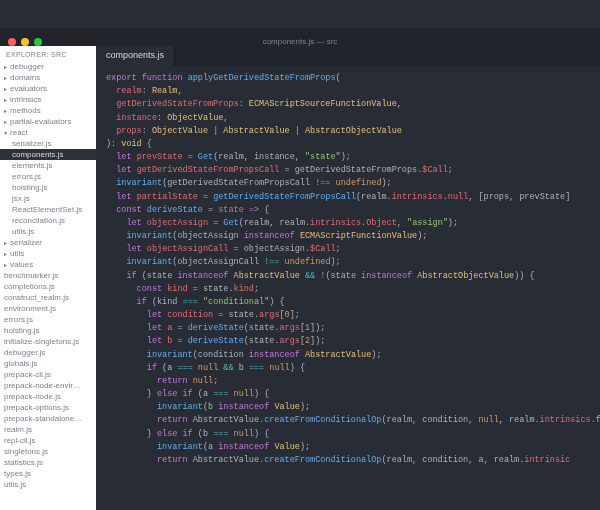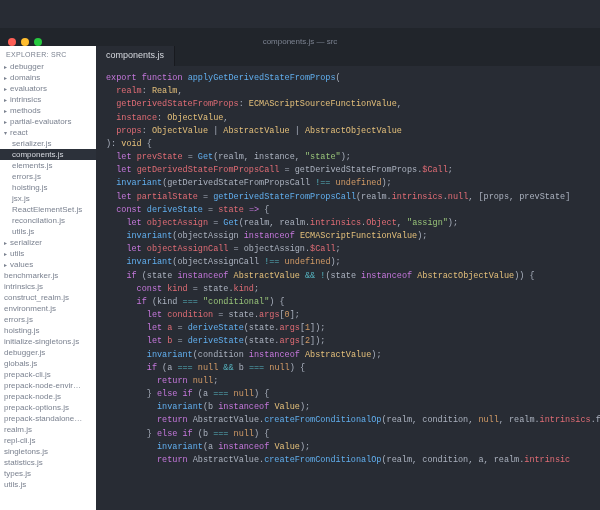--- a/index.html
+++ b/index.html
@@ -191,21 +191,21 @@
         <div class="tree-item folder">
           <span>utils</span>
         </div>
         <div class="tree-item folder">
           <span>values</span>
         </div>
         <div class="tree-item">
           <span>benchmarker.js</span>
         </div>
         <div class="tree-item">
-          <span>intrinsics.js</span>
+          <span>completions.js</span>
         </div>
         <div class="tree-item">
           <span>construct_realm.js</span>
         </div>
         <div class="tree-item">
           <span>environment.js</span>
         </div>
         <div class="tree-item">
           <span>errors.js</span>
         </div>

